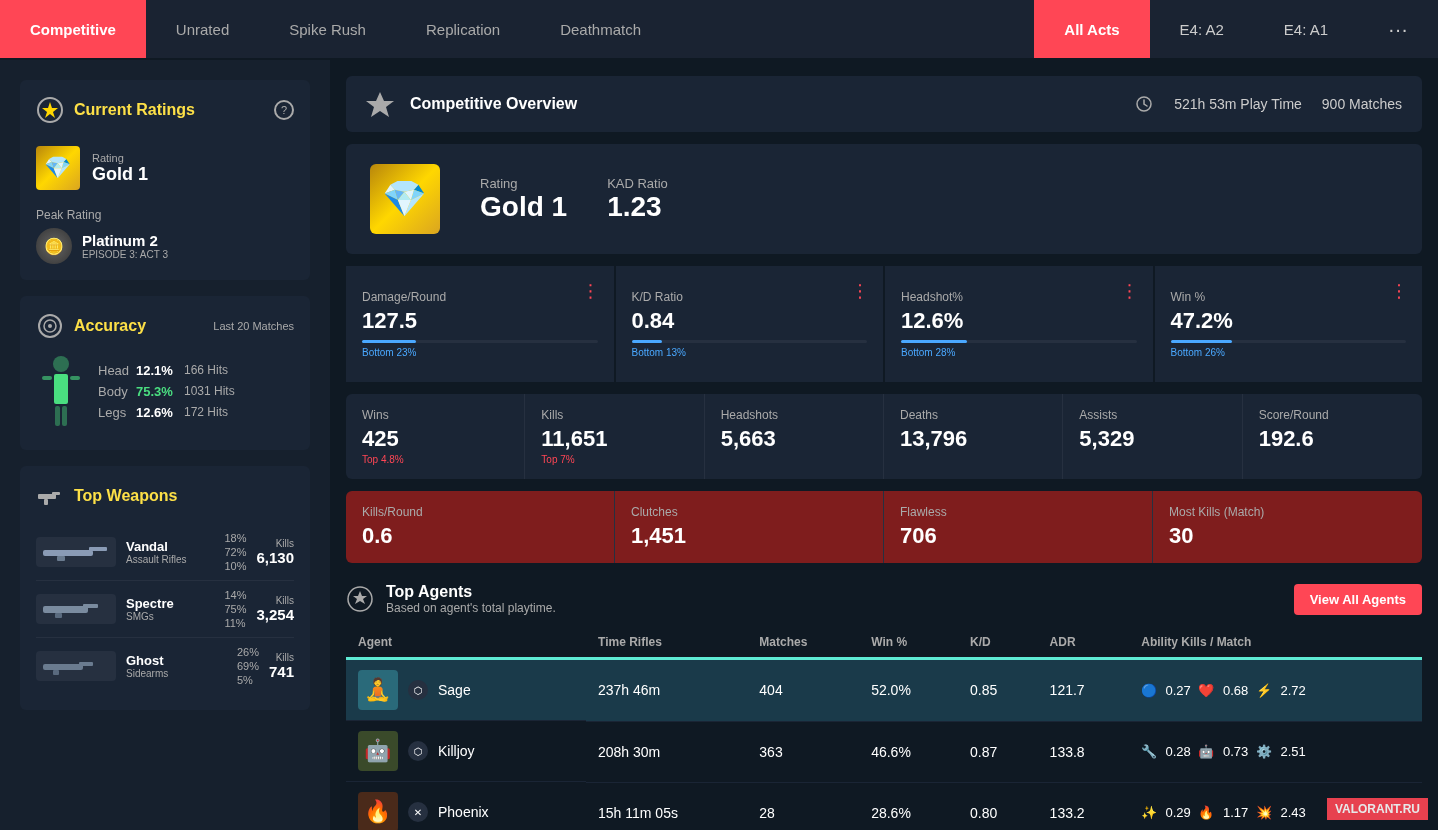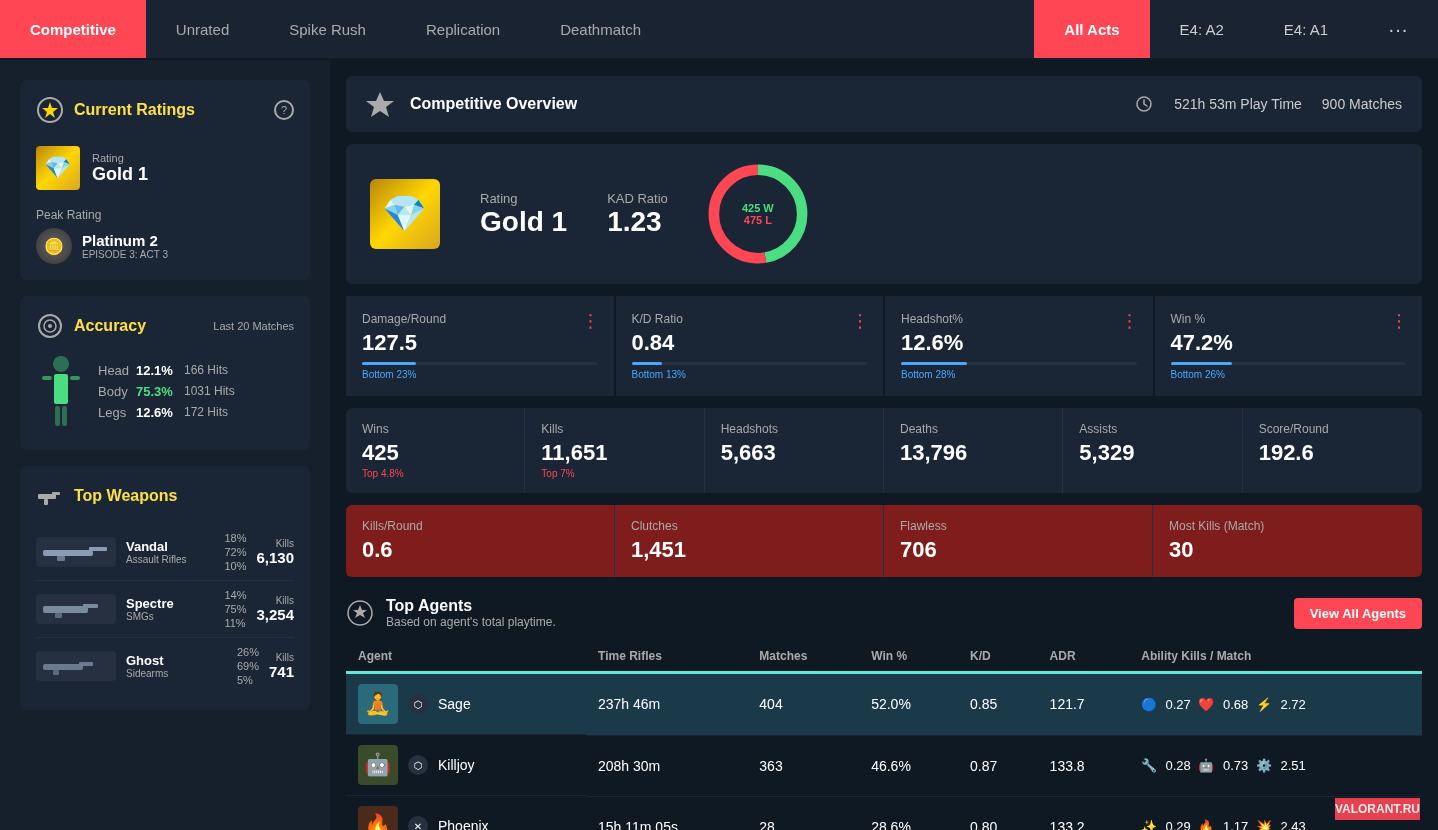--- a/index.html
+++ b/index.html
@@ -355,21 +355,21 @@
 
     
     .stats-grid {
       display: grid;
       grid-template-columns: repeat(4, 1fr);
       gap: 2px;
       margin-bottom: 12px;
     }
     .stat-card {
       background: #1a2535;
-      padding: 16px 16px;
+      padding: 24px 16px;
       position: relative;
     }
     .stat-card-label {
       font-size: 12px;
       color: #aaa;
       margin-bottom: 4px;
     }
     .stat-card-value {
       font-size: 22px;
       font-weight: bold;
@@ -518,24 +518,24 @@
       display: flex;
       align-items: center;
       gap: 8px;
       font-size: 13px;
     }
 
     
     .watermark {
       position: fixed;
       bottom: 10px;
-      right: 18px;
+      right: 10px;
       background: #ff4655;
       color: #fff;
-      padding: 4px 0;
+      padding: 4px 8px;
       font-size: 12px;
       font-weight: bold;
       opacity: 0.9;
     }
   </style>
 </head>
 <body>
 
 <div class="nav-tabs">
   <button class="nav-tab active">Competitive</button>
@@ -730,34 +730,20 @@
     <div class="rating-overview-card">
       <div class="rating-overview-inner">
         <div class="rating-big-badge">💎</div>
         <div class="rating-big-info">
           <div class="label">Rating</div>
           <div class="value">Gold 1</div>
         </div>
         <div class="kad-info">
           <div class="label">KAD Ratio</div>
           <div class="value">1.23</div>
-        </div>
-        <div class="donut-wrapper">
-          <svg viewBox="0 0 36 36">
-
-            <circle cx="18" cy="18" r="15.9" fill="none" stroke="#263040" stroke-width="3.8"></circle>
-
-            <circle cx="18" cy="18" r="15.9" fill="none" stroke="#4ade80" stroke-width="3.8" stroke-dasharray="47.2 52.8" stroke-dashoffset="0"></circle>
-
-            <circle cx="18" cy="18" r="15.9" fill="none" stroke="#ff4655" stroke-width="3.8" stroke-dasharray="52.8 47.2" stroke-dashoffset="-47.2"></circle>
-          </svg>
-          <div class="donut-center">
-            <div class="w">425 W</div>
-            <div class="l">475 L</div>
-          </div>
         </div>
       </div>
     </div>
 
     <div class="stats-grid">
       <div class="stat-card">
         <div class="stat-card-label">Damage/Round</div>
         <div class="stat-card-value">127.5</div>
         <div class="stat-progress">
           <div class="stat-progress-fill" style="width:23%;background:#4aa8ff;"></div>

